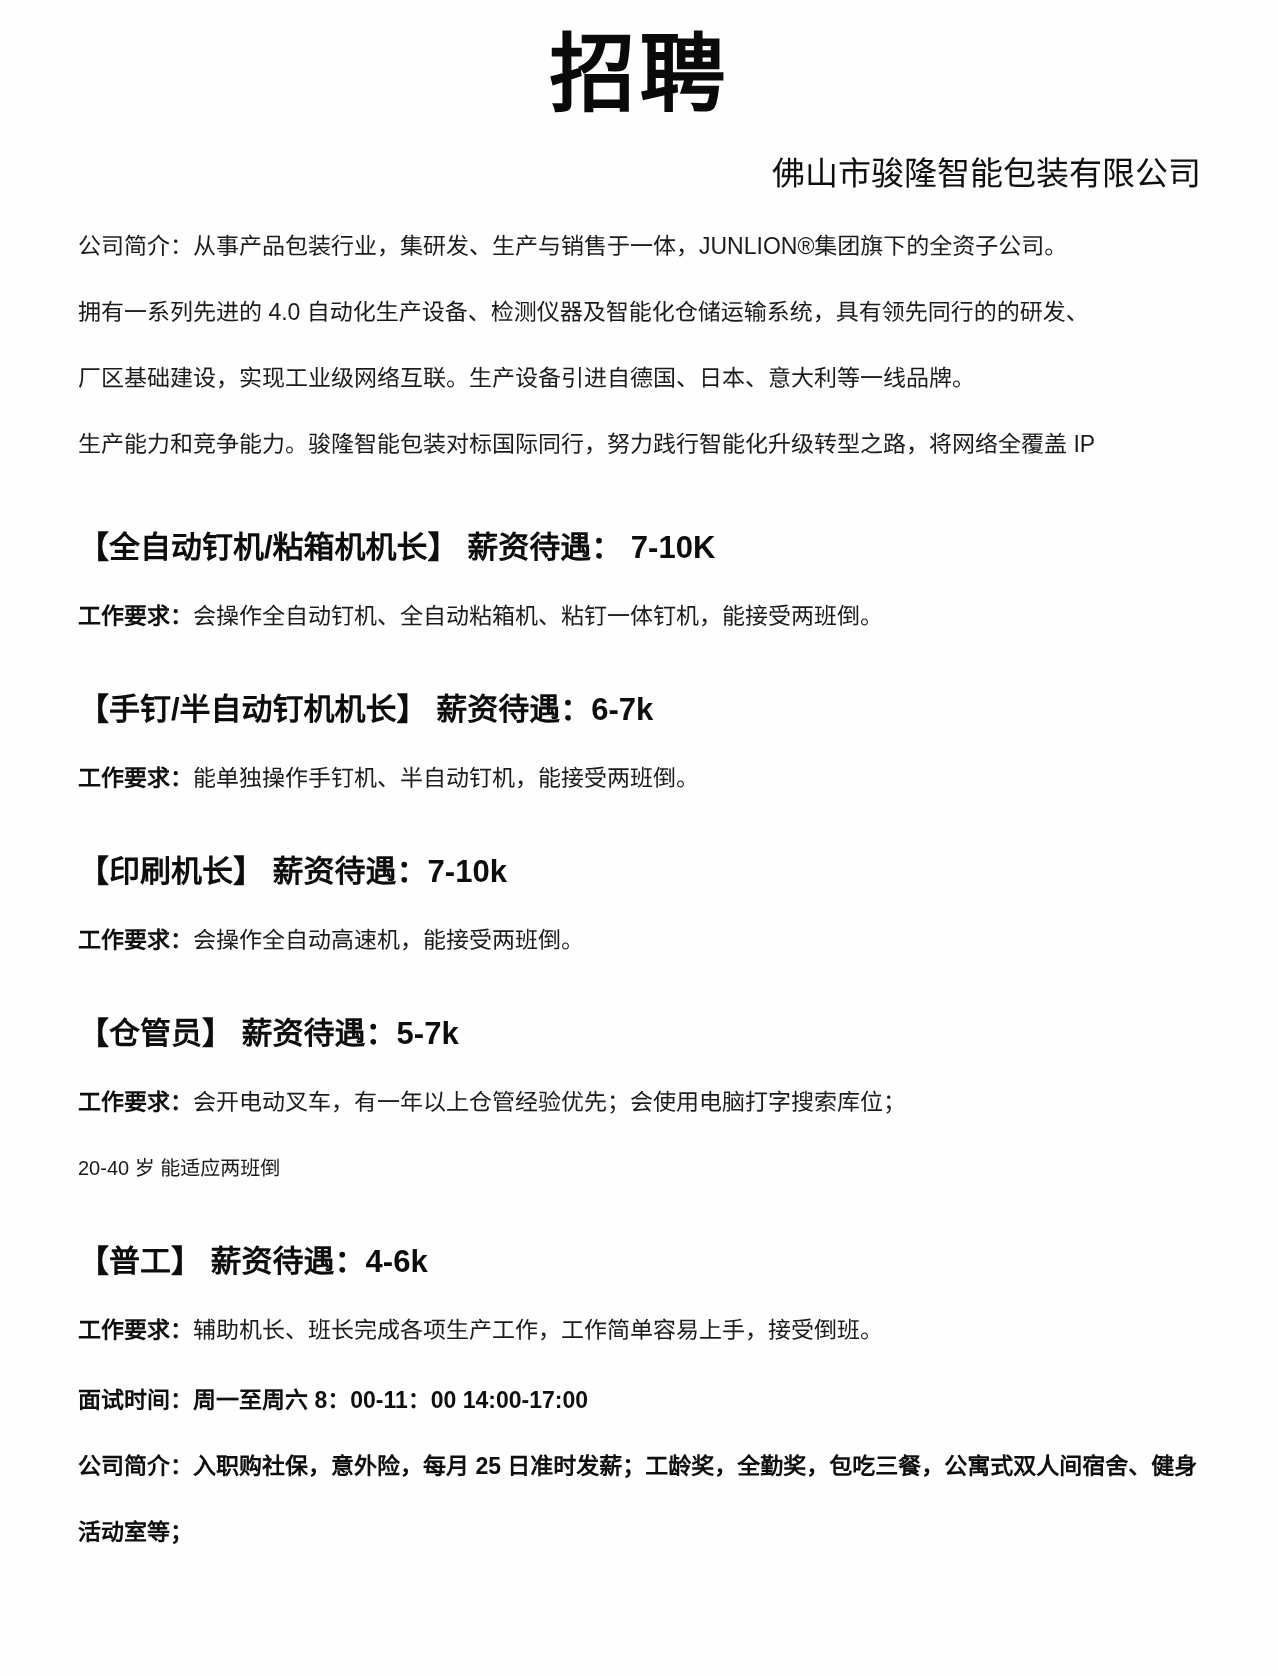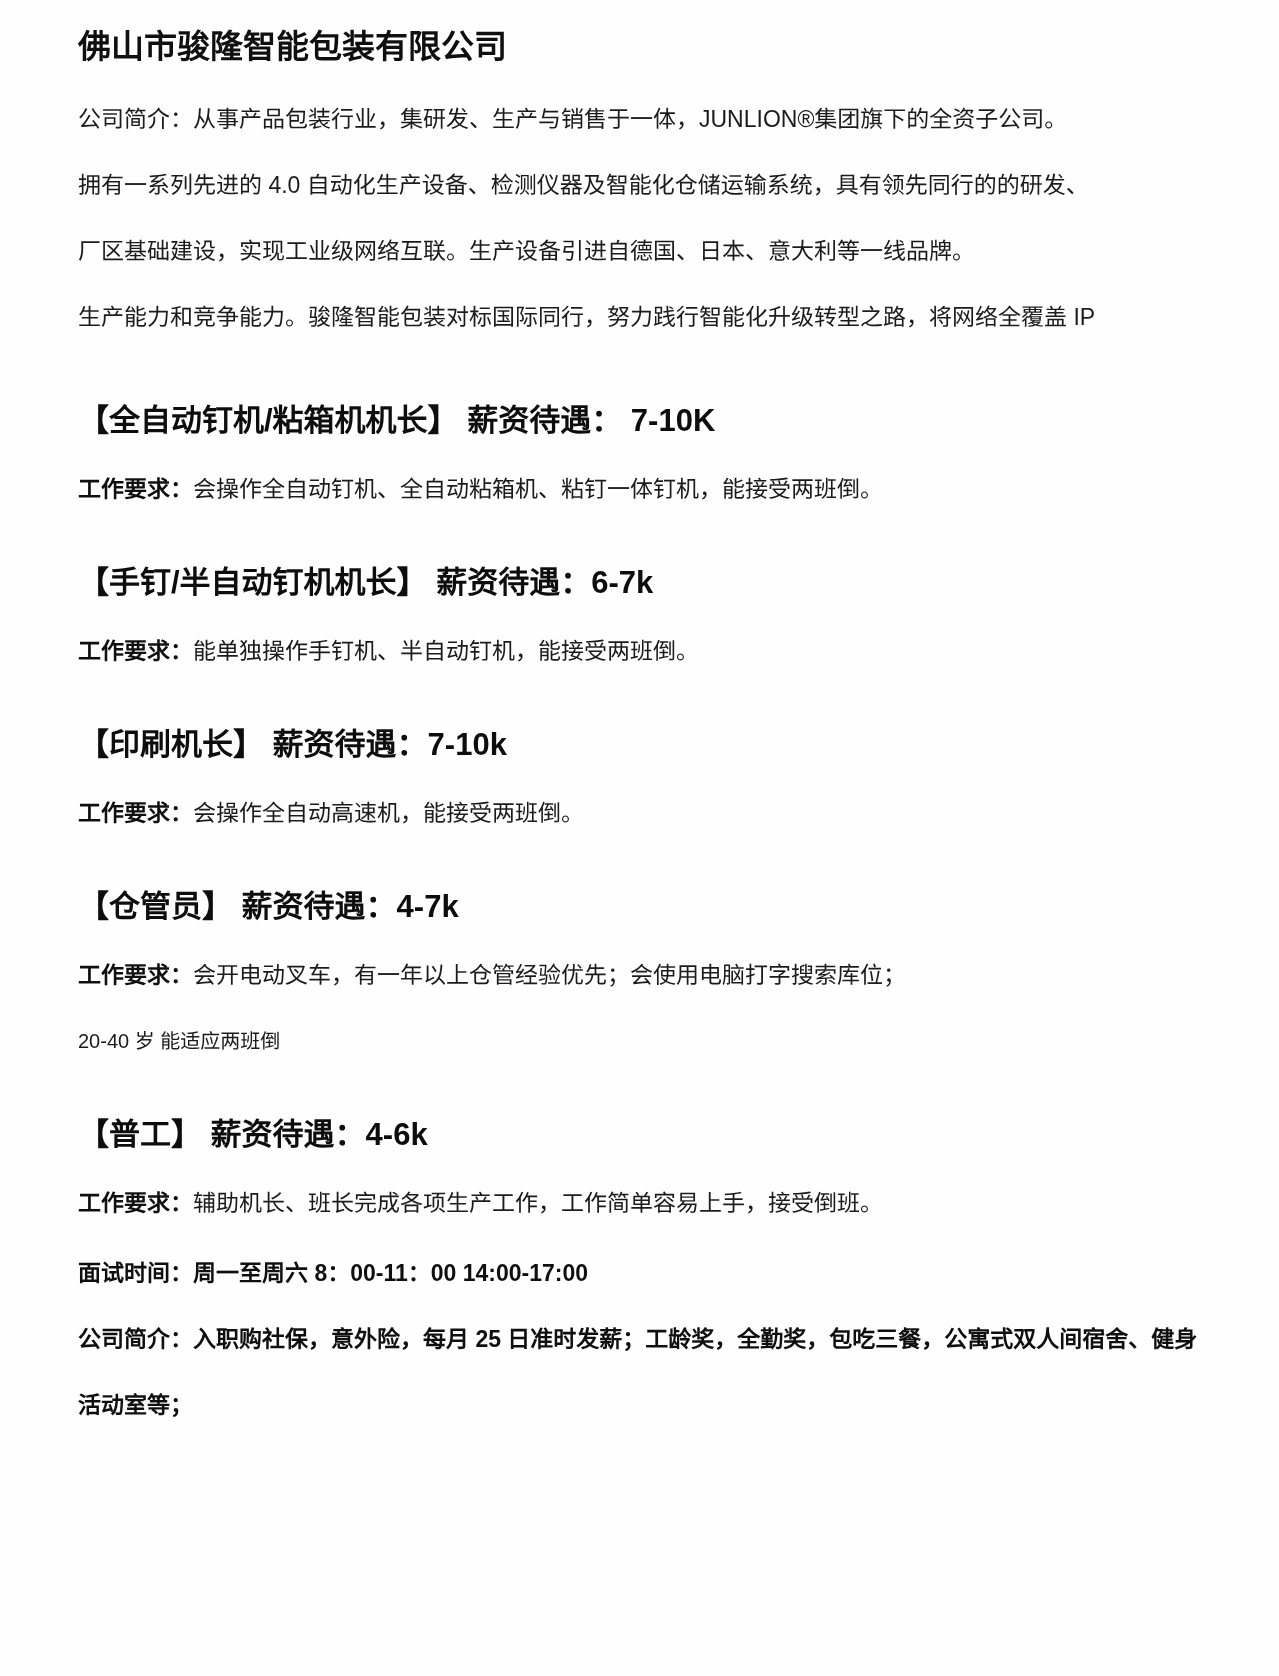--- a/index.html
+++ b/index.html
@@ -25,24 +25,24 @@
     margin: 22px 0 0 0;
     text-align: center;
     font-size: 86px;
     line-height: 105px;
     font-weight: 900;
     letter-spacing: 4px;
     color: #0a0a0a;
   }
   .company-name {
     margin: 26px 0 0 0;
-    text-align: left;
+    text-align: right;
     font-size: 33px;
     line-height: 42px;
-    font-weight: 700;
+    font-weight: 400;
     color: #0f0f0f;
   }
   .intro {
     margin-top: 18px;
   }
   .intro-line {
     margin: 0;
     font-size: 23px;
     line-height: 66px;
     font-weight: 400;
@@ -89,20 +89,21 @@
   }
   .footer-line .footer-text {
     font-weight: 700;
   }
 </style>
 </head>
 <body>
 
 <div class="page">
 
+  <h1 class="doc-title">招聘</h1>
 
   <h2 class="company-name">佛山市骏隆智能包装有限公司</h2>
 
   <div class="intro">
     <p class="intro-line">公司简介：从事产品包装行业，集研发、生产与销售于一体，JUNLION®集团旗下的全资子公司。</p>
     <p class="intro-line">拥有一系列先进的 4.0 自动化生产设备、检测仪器及智能化仓储运输系统，具有领先同行的的研发、</p>
     <p class="intro-line">厂区基础建设，实现工业级网络互联。生产设备引进自德国、日本、意大利等一线品牌。</p>
     <p class="intro-line">生产能力和竞争能力。骏隆智能包装对标国际同行，努力践行智能化升级转型之路，将网络全覆盖 IP</p>
   </div>
 
@@ -115,21 +116,21 @@
     <h3 class="job-heading">【手钉/半自动钉机机长】 薪资待遇：6-7k</h3>
     <p class="job-req"><span class="req-label">工作要求：</span><span class="req-text">能单独操作手钉机、半自动钉机，能接受两班倒。</span></p>
   </section>
 
   <section class="job">
     <h3 class="job-heading">【印刷机长】  薪资待遇：7-10k</h3>
     <p class="job-req"><span class="req-label">工作要求：</span><span class="req-text">会操作全自动高速机，能接受两班倒。</span></p>
   </section>
 
   <section class="job">
-    <h3 class="job-heading">【仓管员】  薪资待遇：4-7k</h3>
+    <h3 class="job-heading">【仓管员】  薪资待遇：5-7k</h3>
     <p class="job-req"><span class="req-label">工作要求：</span><span class="req-text">会开电动叉车，有一年以上仓管经验优先；会使用电脑打字搜索库位；</span></p>
     <p class="job-extra">20-40 岁 能适应两班倒</p>
   </section>
 
   <section class="job">
     <h3 class="job-heading">【普工】  薪资待遇：4-6k</h3>
     <p class="job-req"><span class="req-label">工作要求：</span><span class="req-text">辅助机长、班长完成各项生产工作，工作简单容易上手，接受倒班。</span></p>
   </section>
 
   <div class="footer">

